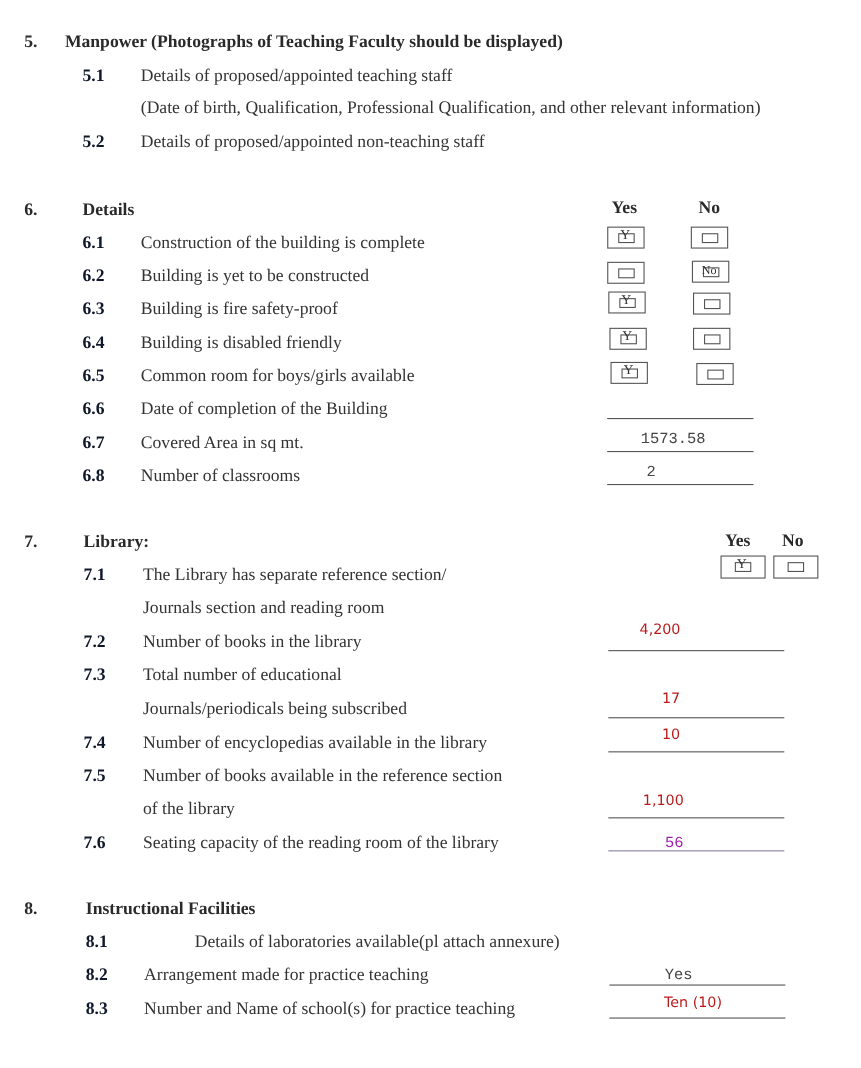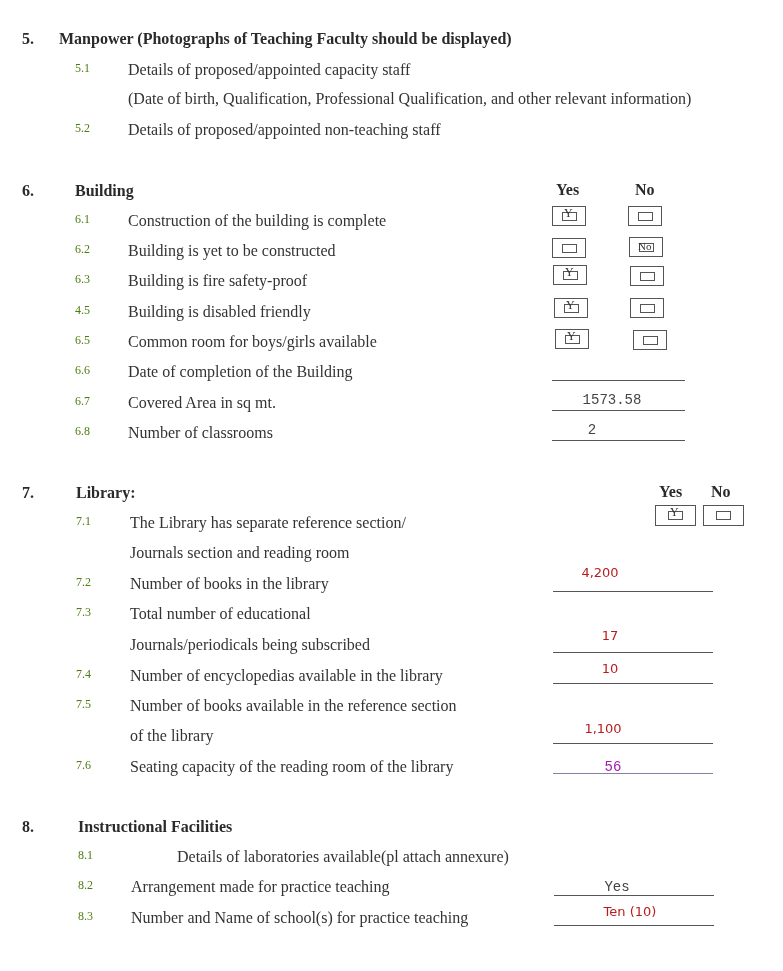--- a/index.html
+++ b/index.html
@@ -3,46 +3,46 @@
 <meta charset="utf-8">
 <style>
   html, body { margin: 0; padding: 0; }
   body {
     width: 783px; height: 971px; background: #ffffff; position: relative; overflow: hidden;
     font-family: "Liberation Serif", serif; color: #2a2a2a;
   }
   .abs { position: absolute; white-space: nowrap; }
   .secnum { font-weight: bold; font-size: 16px; }
   .sectitle { font-weight: bold; font-size: 16px; }
-  .num { font-size: 12px; color: #4d7c0f; }
+  .num { font-size: 16px; color: #0f172a; font-weight: bold; }
   .txt { font-size: 16px; color: #333; }
   .hdr { font-weight: bold; font-size: 16px; }
   .outer { position: absolute; width: 34px; height: 20px; border: 1.3px solid #555; box-sizing: border-box; }
   .inner { position: absolute; left: 9px; top: 5px; width: 15px; height: 9px; border: 1px solid #555; box-sizing: border-box; }
   .mark { position: absolute; font-size: 12px; left: 11px; top: -1px; color: #333; line-height: 14px; }
   .markno { position: absolute; font-size: 11px; left: 8px; top: 1px; color: #333; line-height: 14px; }
   .line { position: absolute; height: 1px; background: #555; }
   .val { position: absolute; text-align: center; font-size: 14px; }
   .mono { font-family: "Liberation Mono", monospace; color: #444; }
   .sans { font-family: "DejaVu Sans", sans-serif; color: #b91c1c; font-size: 13px; }
   .grey { color: #a21caf; }
 </style>
 </head>
 <body>
 
 <div class="abs secnum" style="left:22px;top:30px;">5.</div>
 <div class="abs sectitle" style="left:59px;top:30px;">Manpower (Photographs of Teaching Faculty should be displayed)</div>
 <div class="abs num" style="left:75px;top:61px;">5.1</div>
-<div class="abs txt" style="left:128px;top:61px;">Details of proposed/appointed capacity staff</div>
+<div class="abs txt" style="left:128px;top:61px;">Details of proposed/appointed teaching staff</div>
 <div class="abs txt" style="left:128px;top:90px;">(Date of birth, Qualification, Professional Qualification, and other relevant information)</div>
 <div class="abs num" style="left:75px;top:121px;">5.2</div>
 <div class="abs txt" style="left:128px;top:121px;">Details of proposed/appointed non-teaching staff</div>
 
 <div class="abs secnum" style="left:22px;top:182px;">6.</div>
-<div class="abs sectitle" style="left:75px;top:182px;">Building</div>
+<div class="abs sectitle" style="left:75px;top:182px;">Details</div>
 <div class="abs hdr" style="left:556px;top:181px;">Yes</div>
 <div class="abs hdr" style="left:635px;top:181px;">No</div>
 
 <div class="abs num" style="left:75px;top:212px;">6.1</div>
 <div class="abs txt" style="left:128px;top:212px;">Construction of the building is complete</div>
 <div class="outer" style="left:552px;top:206px;">
     <div class="inner"></div>
     <span class="mark">Y</span>
   </div>
 <div class="outer" style="left:628px;top:206px;">
@@ -62,21 +62,21 @@
 <div class="abs num" style="left:75px;top:272px;">6.3</div>
 <div class="abs txt" style="left:128px;top:272px;">Building is fire safety-proof</div>
 <div class="outer" style="left:553px;top:265px;">
     <div class="inner"></div>
     <span class="mark">Y</span>
   </div>
 <div class="outer" style="left:630px;top:266px;">
     <div class="inner"></div>
   </div>
 
-<div class="abs num" style="left:75px;top:303px;">4.5</div>
+<div class="abs num" style="left:75px;top:303px;">6.4</div>
 <div class="abs txt" style="left:128px;top:303px;">Building is disabled friendly</div>
 <div class="outer" style="left:554px;top:298px;">
     <div class="inner"></div>
     <span class="mark">Y</span>
   </div>
 <div class="outer" style="left:630px;top:298px;">
     <div class="inner"></div>
   </div>
 
 <div class="abs num" style="left:75px;top:333px;">6.5</div>

